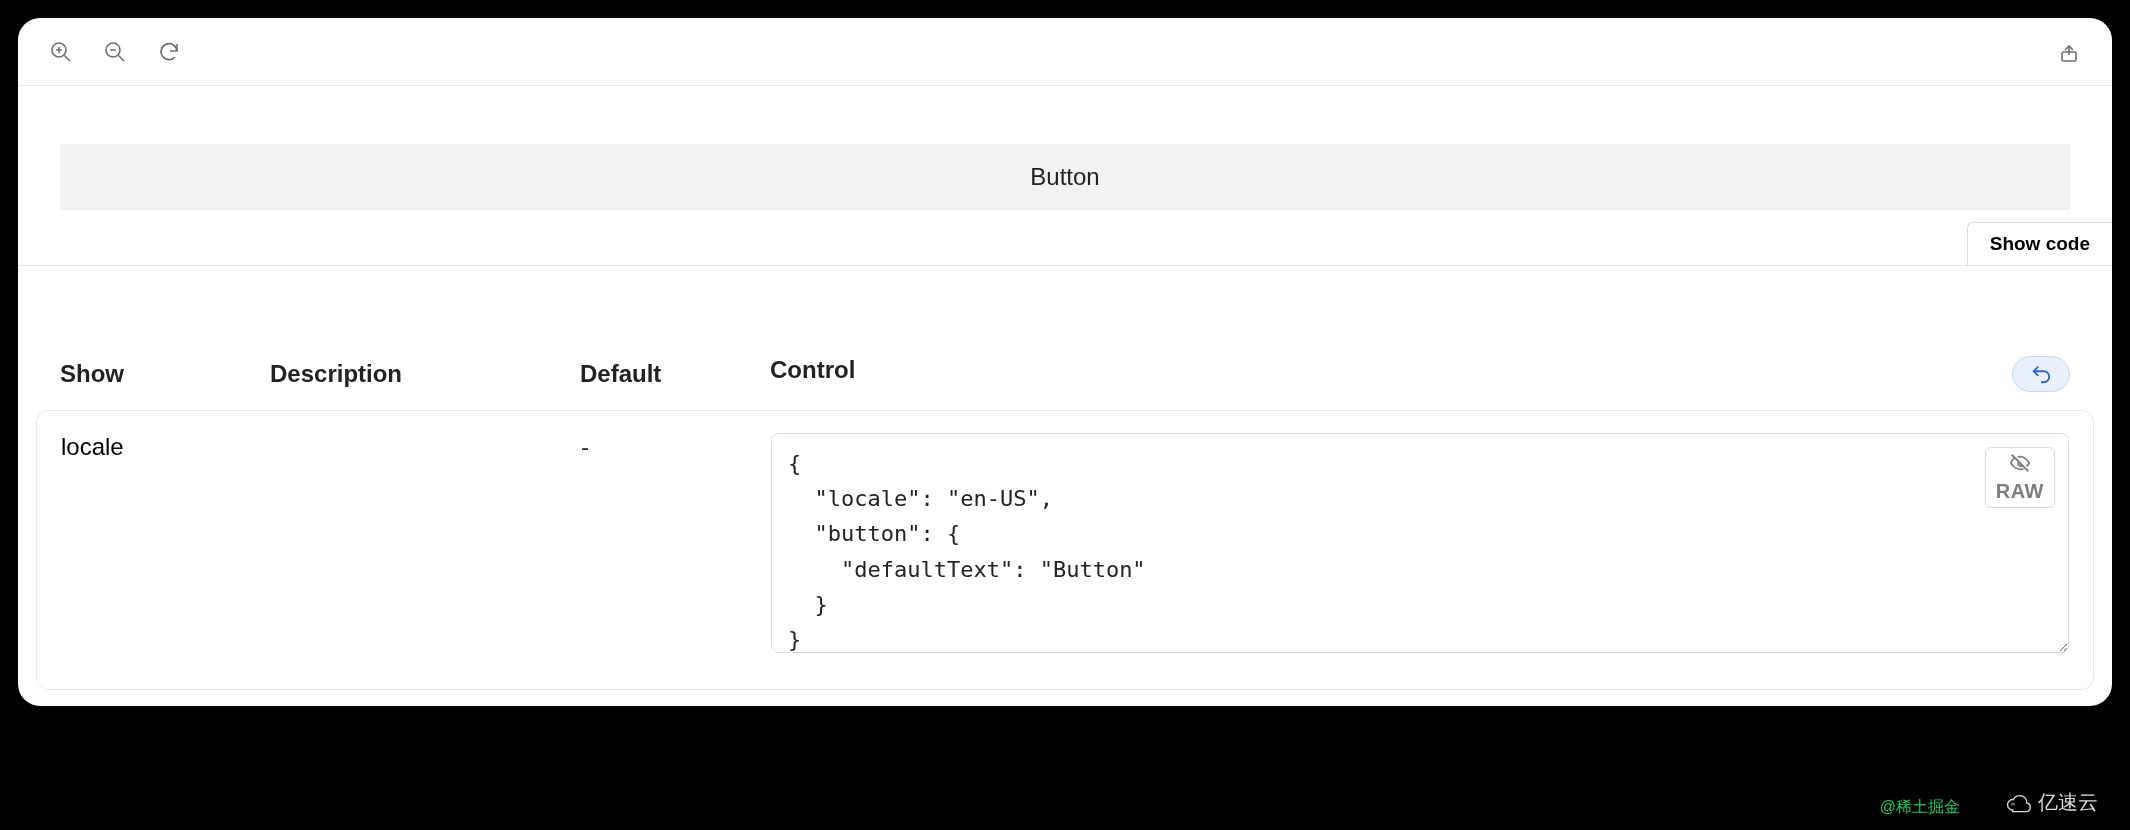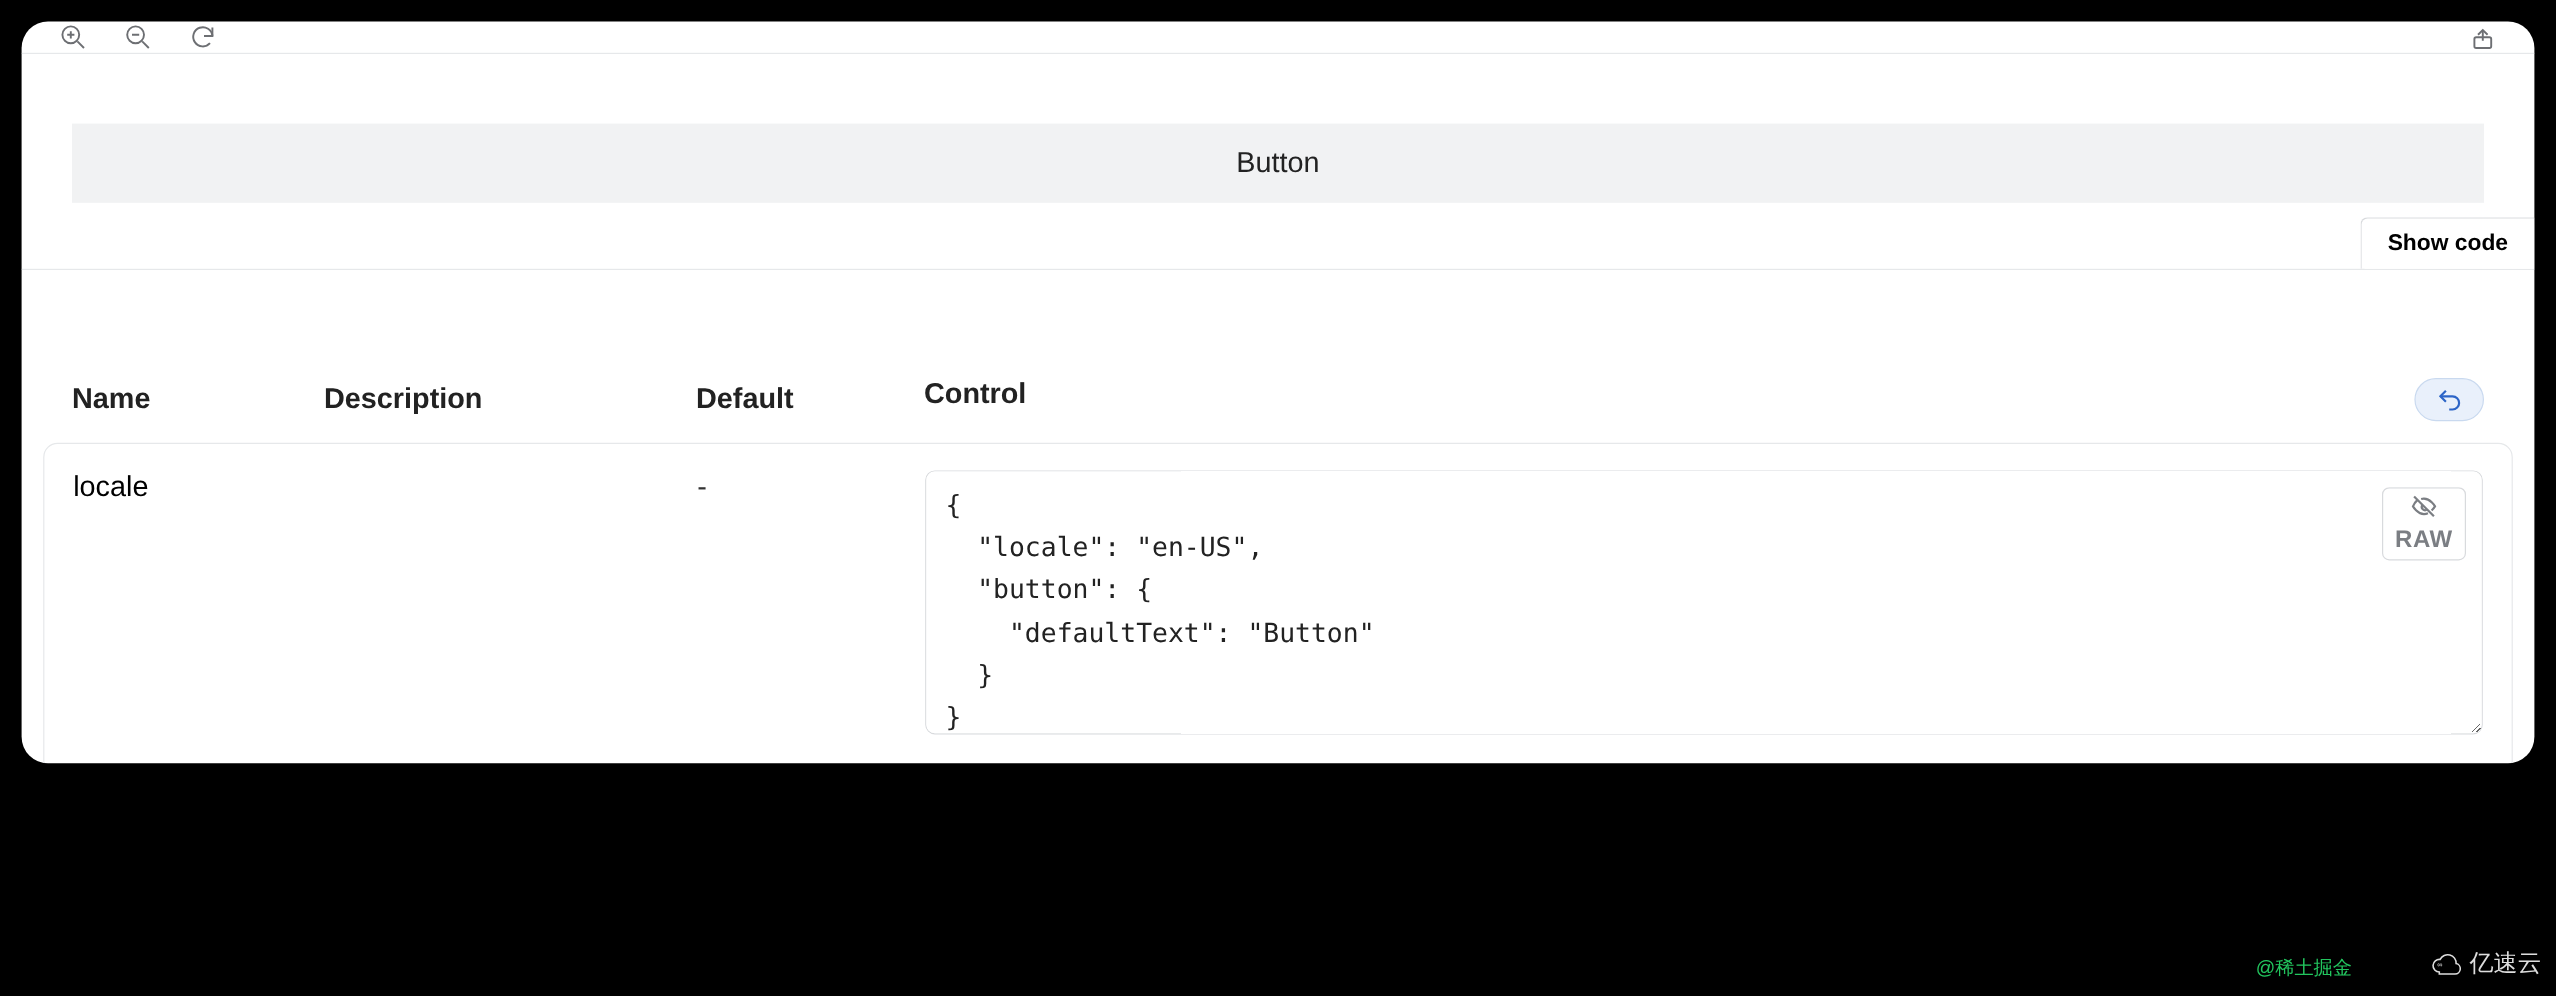--- a/index.html
+++ b/index.html
@@ -9,21 +9,21 @@
     font-family: -apple-system, BlinkMacSystemFont, "Segoe UI", Helvetica, Arial, sans-serif;
     padding: 18px;
     width: 2130px;
     height: 830px;
     position: relative;
   }
   .frame {
     background: #fff;
     border-radius: 22px;
     width: 100%;
-    height: 618px;
+    height: 688px;
     box-shadow: 0 2px 8px rgba(0,0,0,.2);
     overflow: hidden;
     display: flex;
     flex-direction: column;
   }
   .toolbar {
     height: 68px;
     border-bottom: 1px solid #e6e8ea;
     display: flex;
     align-items: center;
@@ -131,21 +131,21 @@
     cursor: pointer;
     background: #fff;
     flex-direction: column;
   }
   .raw-badge svg { width: 22px; height: 22px; stroke: currentColor; fill: none; stroke-width: 2; }
   .watermark1 {
     position: absolute; right: 170px; bottom: 12px;
     color: #22c55e; font-size: 16px;
   }
   .watermark2 {
-    position: absolute; right: 12px; bottom: 14px;
+    position: absolute; right: 32px; bottom: 14px;
     color: #ddd; font-size: 20px; display:flex; align-items:center; gap:6px;
   }
   .watermark2 svg { width:28px; height:22px; stroke:#ddd; fill:none; stroke-width:1.5;}
 </style>
 </head>
 <body>
 
 <div class="frame">
 
   <div class="toolbar">
@@ -189,21 +189,21 @@
     <div class="show-code-wrap">
       <div class="show-code">
         <span>Show code</span>
       </div>
     </div>
   </div>
 
   <div class="args-wrap">
 
     <div class="args-header">
-      <div class="col col-name">Name</div>
+      <div class="col col-name">Show</div>
       <div class="col col-desc">Description</div>
       <div class="col col-def">Default</div>
       <div class="col col-ctrl">
         <span>Control</span>
         <span class="reset-btn">
           <svg viewBox="0 0 24 24">
               <path d="M9 14l-5-5 5-5"></path>
               <path d="M4 9h11a6 6 0 0 1 0 12h-3"></path>
             </svg>
         </span>

